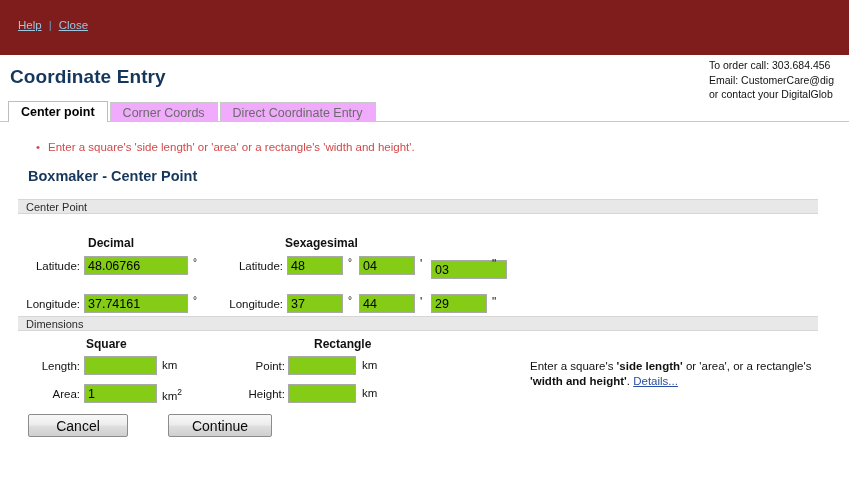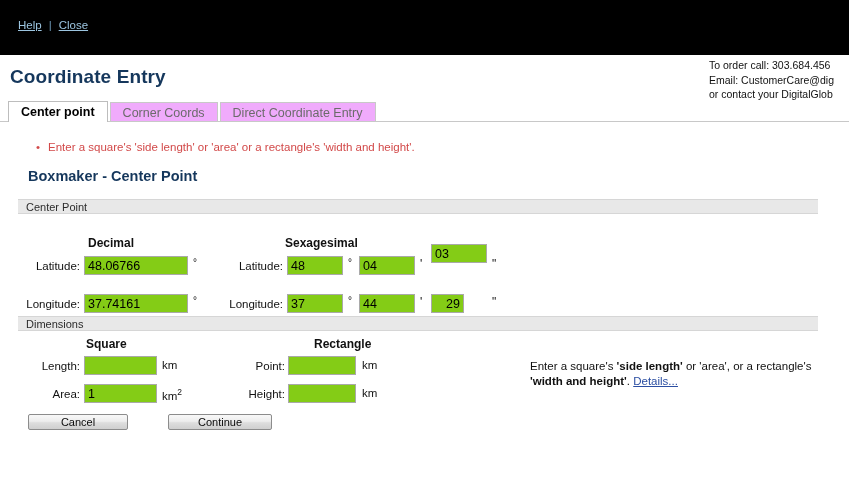--- a/index.html
+++ b/index.html
@@ -13,21 +13,21 @@
     font-family: "Liberation Sans", sans-serif;
     font-size: 12px;
     color: #000000;
     overflow: hidden;
     position: relative;
   }
 
   
   .header {
     height: 55px;
-    background: #000000;
+    background: #7f1d1d;
     position: relative;
   }
   .header-links {
     position: absolute;
     left: 18px;
     top: 19px;
     font-size: 11.5px;
     color: #8fb8d4;
   }
   .header-links a {
@@ -236,27 +236,27 @@
   }
   .help-text b { font-weight: bold; }
   .help-text a {
     color: #2b4ea2;
     text-decoration: underline;
   }
 
   
   .btn {
     position: absolute;
-    height: 16px;
+    height: 23px;
     box-sizing: border-box;
     background: linear-gradient(to bottom, #f8f8f8 0%, #ededed 45%, #dedede 55%, #cfcfcf 100%);
     border: 1px solid #8c8c8c;
     border-radius: 2px;
     font-family: "Liberation Sans", sans-serif;
-    font-size: 11px;
+    font-size: 14px;
     color: #0a0a0a;
     cursor: pointer;
     top: 414px;
   }
   #btn-cancel { left: 28px; width: 100px; }
   #btn-continue { left: 168px; width: 104px; }
 </style>
 </head>
 <body>
 
@@ -301,29 +301,29 @@
 
     <div class="fld-label" style="left:0px; top:84px; width:62px;">Longitude:</div>
     <input class="txt" style="left: 66px; top: 80px; width: 104px;" value="37.74161">
     <div class="unit deg" style="left:175px; top:81px;">°</div>
 
     <div class="fld-label" style="left:203px; top:46px; width:62px;">Latitude:</div>
     <input class="txt" style="left: 269px; top: 42px; width: 56px;" value="48">
     <div class="unit deg" style="left:330px; top:43px;">°</div>
     <input class="txt" style="left: 341px; top: 42px; width: 56px;" value="04">
     <div class="prime" style="left:402px; top:43px;">'</div>
-    <input class="txt" style="left: 413px; top: 30px; width: 56px;" value="03">
+    <input class="txt" style="left: 413px; top: 46px; width: 76px;" value="03">
     <div class="prime" style="left:474px; top:43px;">"</div>
 
     <div class="fld-label" style="left:203px; top:84px; width:62px;">Longitude:</div>
     <input class="txt" style="left: 269px; top: 80px; width: 56px;" value="37">
     <div class="unit deg" style="left:330px; top:81px;">°</div>
     <input class="txt" style="left: 341px; top: 80px; width: 56px;" value="44">
     <div class="prime" style="left:402px; top:81px;">'</div>
-    <input class="txt" style="left: 413px; top: 80px; width: 33px; text-align: right;" value="29">
+    <input class="txt" style="left: 413px; top: 80px; width: 56px;" value="29">
     <div class="prime" style="left:474px; top:81px;">"</div>
 
   </div>
 </div>
 
 <div class="panel" id="panel-dims">
   <div class="panel-bar">Dimensions</div>
   <div class="panel-body">
 
     <div class="col-title" style="left:68px; top:6px;">Square</div>

